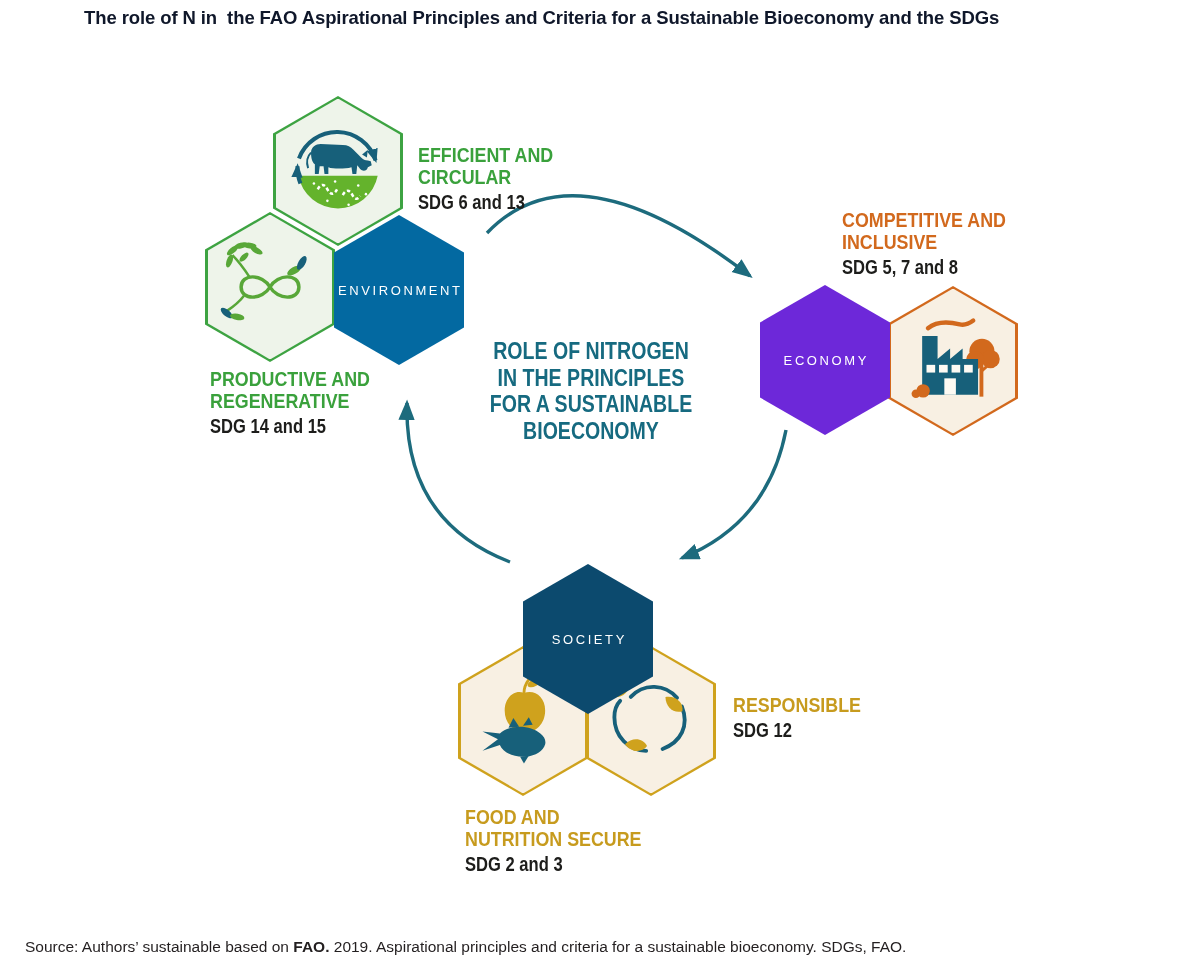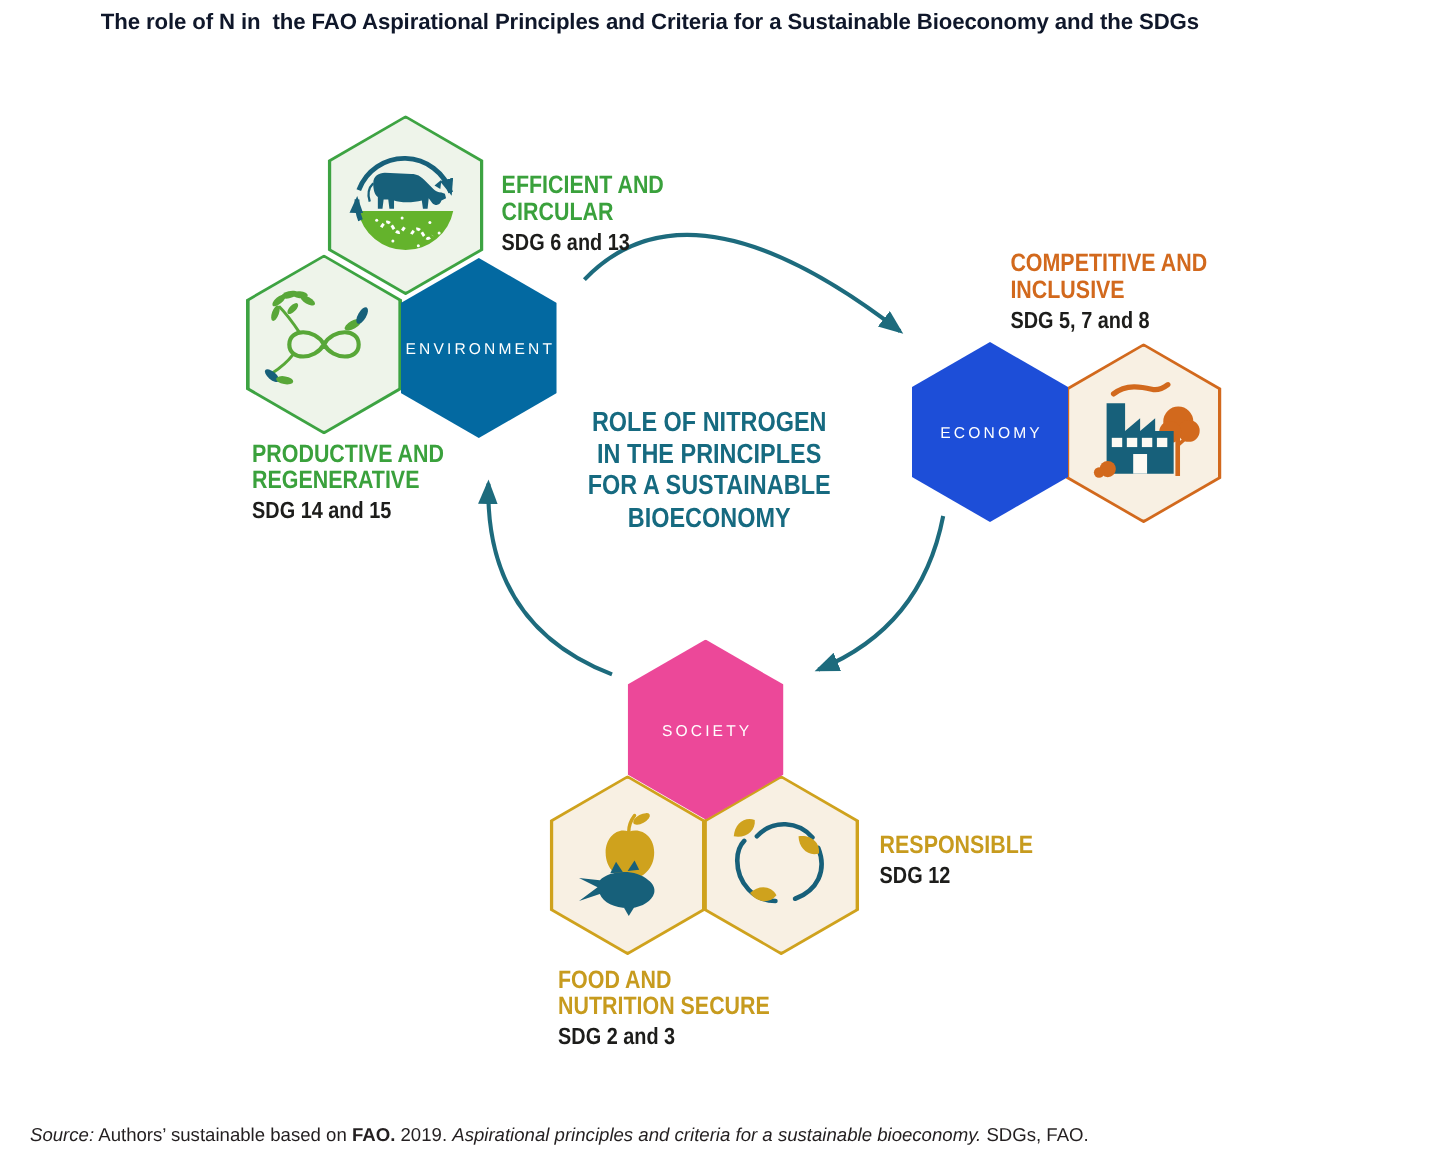--- a/index.html
+++ b/index.html
@@ -2,21 +2,21 @@
 <html><head>
 <meta charset="utf-8">
 <style>
   html,body{margin:0;padding:0;background:#fff;}
   body{width:1196px;height:976px;position:relative;overflow:hidden;
        font-family:"Liberation Sans",sans-serif;}
   
   .fig-title{position:absolute;left:84px;top:7px;width:1080px;font-size:18.5px;
     font-weight:700;color:#0f172a;white-space:pre-wrap;letter-spacing:-0.1px;}
   .source-line{position:absolute;left:25px;top:938px;font-size:15.5px;color:#231f20;}
-  .source-line .it{font-style:italic;margin-top:12px;}
+  .source-line .it{margin-top:12px;}
   .source-line .bd{font-weight:700;text-align:center;}
   
   .hex{position:absolute;width:130px;height:150px;
        clip-path:polygon(50% 0,100% 25%,100% 75%,50% 100%,0 75%,0 25%);}
   .hex-inner{position:absolute;inset:2.6px;
        clip-path:polygon(50% 0,100% 25%,100% 75%,50% 100%,0 75%,0 25%);}
   .hex-label{position:absolute;inset:0;display:flex;align-items:center;justify-content:center;
        color:#fff;font-size:13px;font-weight:400;letter-spacing:2.6px;text-indent:2.6px;}
   .icon{position:absolute;left:50%;top:50%;transform:translate(-50%,-50%);}
   
@@ -119,21 +119,21 @@
         <rect x="66.5" y="59" width="9" height="8"></rect>
       <rect x="46" y="73" width="12" height="17"></rect>
     </g>
     <g fill="#d2691d">
       <circle cx="24" cy="86" r="7"></circle>
         <circle cx="16.5" cy="89" r="4.5"></circle>
     </g>
   </svg>
 </div>
 
-<div class="hex z3" style="left:760px;top:285px;background:#1d4ed8;">
+<div class="hex z3" style="left:760px;top:285px;background:#6d28d9;">
   <div class="hex-label">ECONOMY</div>
 </div>
 
 <div class="hex z2" style="left:458px;top:646px;background:#cfa21d;">
   <div class="hex-inner" style="background:#f8f0e3;"></div>
   <svg class="icon" width="106" height="106" viewBox="0 0 110 110">
     <g>
       <path d="M56,26 C67,22 78,30 78,44 C78,58 68,67 57,67 C46,67 36,58 36,44 C36,30 47,22 56,26 Z" fill="#cfa21d"></path>
       <path d="M56,26 C56,20 58,16 61,12" fill="none" stroke="#cfa21d" stroke-width="3" stroke-linecap="round"></path>
       <ellipse cx="67" cy="15" rx="8" ry="3.8" transform="rotate(-28 67 15)" fill="#cfa21d"></ellipse>
@@ -156,21 +156,21 @@
       <path d="M50,86 C32,86 17,71 17,51 C17,44 19,38 23,34"></path>
     </g>
     <g fill="#cfa21d">
       <path d="M0,0 C7,-8 18,-8 23,0 C18,8 7,8 0,0 Z" transform="translate(14,30) rotate(-38)"></path>
       <path d="M0,0 C7,-8 18,-8 23,0 C18,8 7,8 0,0 Z" transform="translate(70,30) rotate(40)"></path>
       <path d="M0,0 C7,-8 18,-8 23,0 C18,8 7,8 0,0 Z" transform="translate(28,79) rotate(5)"></path>
     </g>
   </svg>
 </div>
 
-<div class="hex z3" style="left:523px;top:533px;background:#ec4899;">
+<div class="hex z3" style="left:523px;top:564px;background:#0c4a6e;">
   <div class="hex-label">SOCIETY</div>
 </div>
 
 <div class="center-label z4">ROLE OF NITROGEN
 IN THE PRINCIPLES
 FOR A SUSTAINABLE
 BIOECONOMY</div>
 
 <div class="caption z4" style="left:418px;top:144px;">
   <div class="cap-label green-t">EFFICIENT AND

